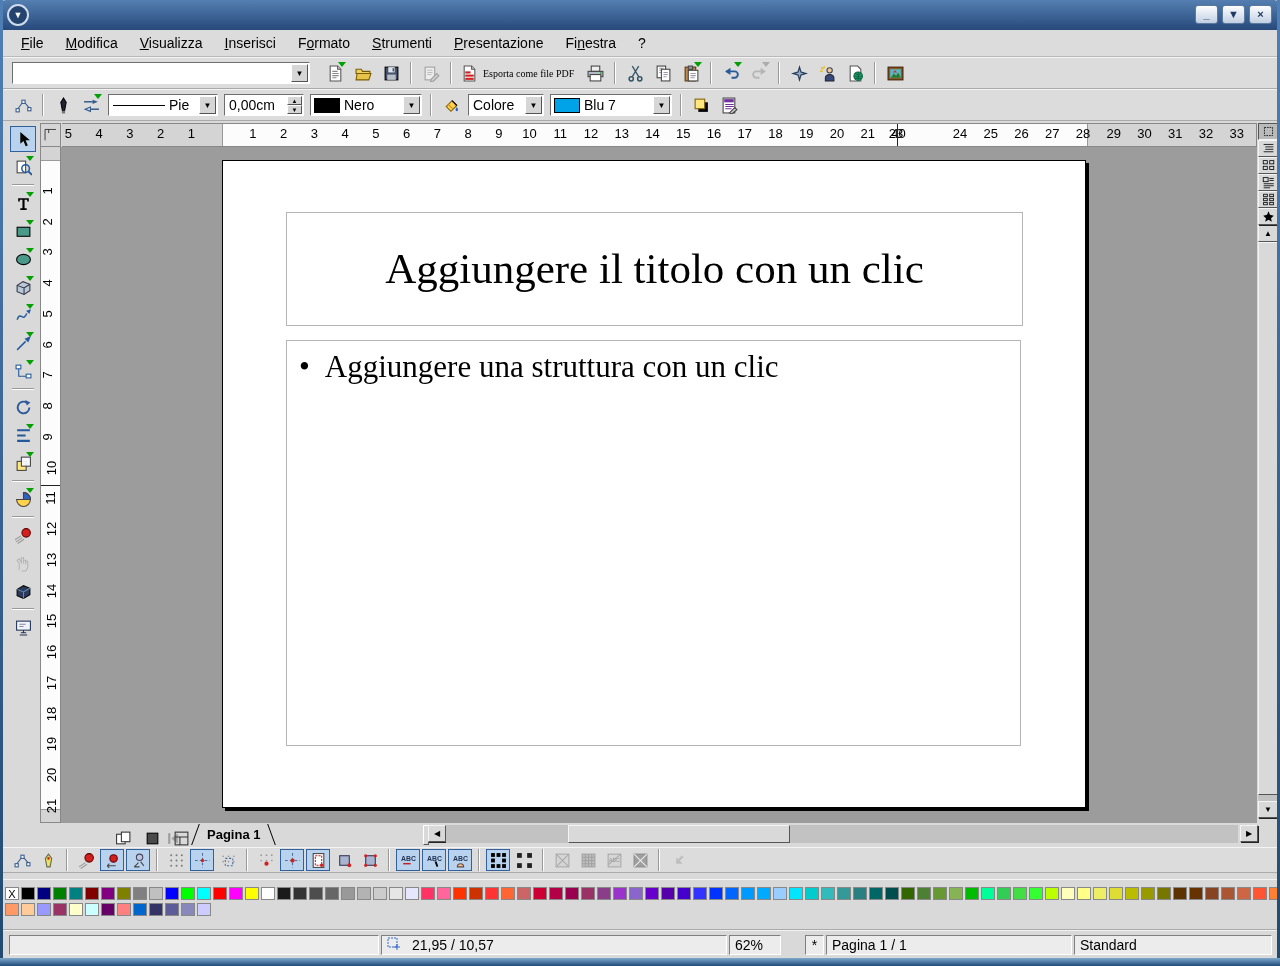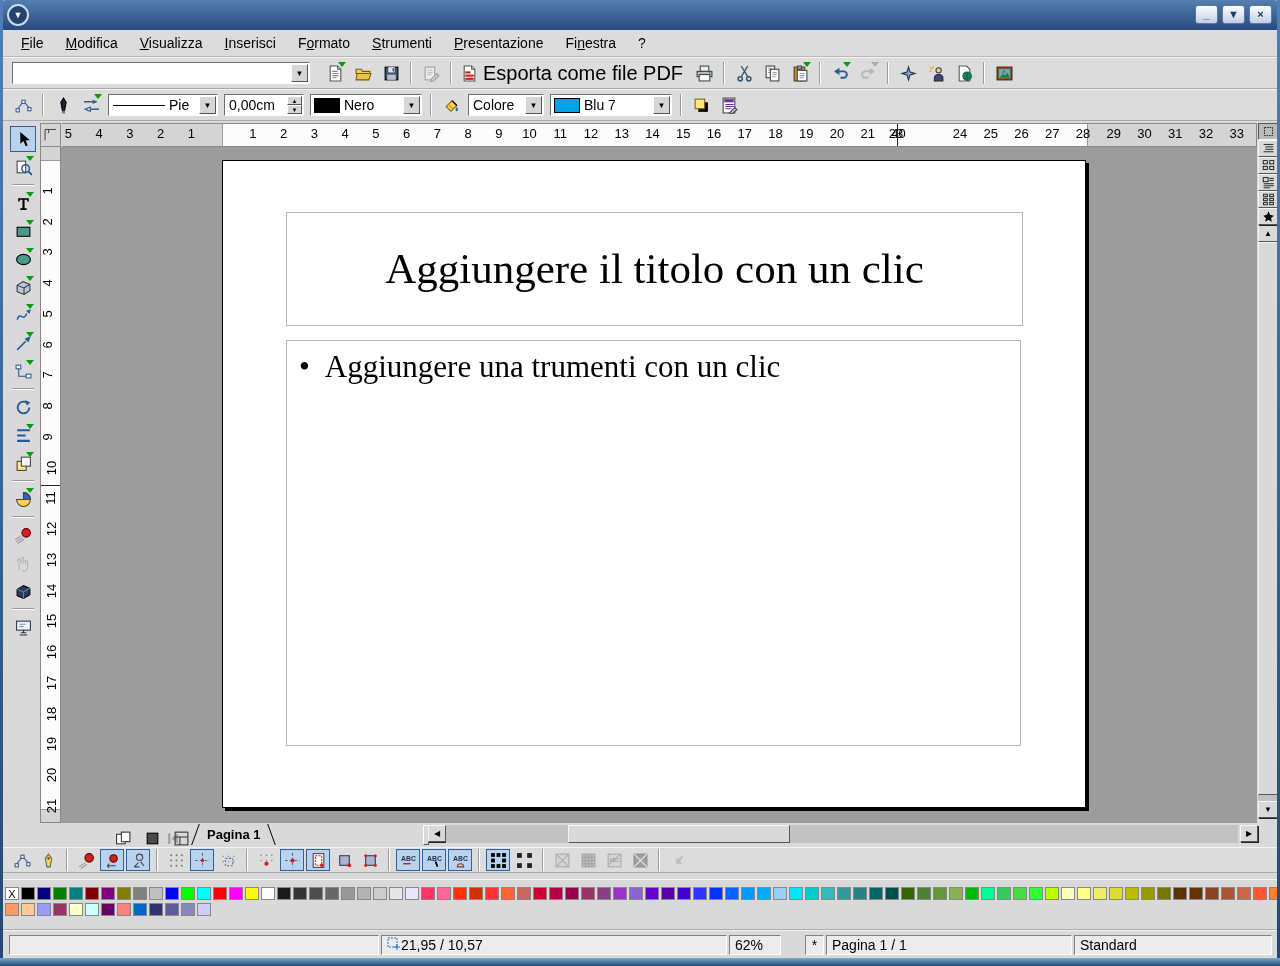--- a/index.html
+++ b/index.html
@@ -30,21 +30,21 @@
   .mitem{padding:3px 10px;font-size:14px;}
   .mitem u{text-decoration:underline;}
   
   .tbar{position:absolute;left:3px;width:1274px;height:32px;background:#dcdcdc;
     border-top:1px solid #f4f4f4;border-bottom:1px solid #aaa;display:flex;align-items:center;padding-left:6px;box-sizing:border-box;}
   .tb1{top:57px}.tb2{top:89px}
   .tbtn{position:relative;width:26px;height:26px;margin:0 1px;display:inline-flex;align-items:center;justify-content:center;
     background:transparent;border:1px solid transparent;box-sizing:border-box;flex:none;}
   .tbtn.pressed{background:#b9d3ee;border:1px solid #30619c;}
   .tbtn.disabled{filter:grayscale(1) opacity(.45);}
-  .tbtn .lbl{font-size:20px;margin:0 3px 0 5px;white-space:nowrap;}
+  .tbtn .lbl{font-size:10px;margin:0 3px 0 5px;white-space:nowrap;font-family:Liberation Serif, serif;}
   .tbtn.haslbl{width:auto;padding:0 2px;}
   .ticon{display:inline-flex;}
   .ticon svg{width:17px;height:17px;}
   .popout{position:absolute;top:1px;right:1px;width:0;height:0;
     border-left:4px solid transparent;border-right:4px solid transparent;border-top:5px solid #00a000;}
   .tsep{width:1px;height:22px;background:#999;border-right:1px solid #fff;margin:0 5px;flex:none;}
   
   .combo{display:inline-flex;align-items:center;height:22px;background:#fff;margin:0 3px;
     border:1px solid;border-color:#6e6e6e #fff #fff #6e6e6e;box-sizing:border-box;}
   .combo .val{flex:1;padding:0 4px;font-size:14px;white-space:nowrap;overflow:hidden;}
@@ -110,21 +110,21 @@
   
   .cbar{position:absolute;left:3px;top:879px;width:1274px;height:50px;background:#d9d9d9;
     border-top:1px solid #f4f4f4;padding:6px 0 0 1px;box-sizing:border-box;}
   .crow{display:flex;height:16px;}
   .csw{width:14px;height:13px;margin:1px;border:1px solid #888;box-sizing:border-box;flex:none;}
   .csw.none{background:#fff;position:relative;display:flex;align-items:center;justify-content:center;font-size:11px;}
   
   .statusbar{position:absolute;left:3px;top:929px;width:1274px;height:29px;background:#d9d9d9;
     border-top:1px solid #aaa;box-shadow:inset 0 1px 0 #f2f2f2;}
   .sfield{position:absolute;top:5px;height:20px;background:#ececec;border:1px solid;border-color:#808080 #fff #fff #808080;
-    box-sizing:border-box;display:flex;align-items:center;padding:0 5px;font-size:14px;gap:1px;overflow:hidden;}
+    box-sizing:border-box;display:flex;align-items:center;padding:0 5px;font-size:14px;gap:12px;overflow:hidden;}
   .sficon svg{width:13px;height:13px;}
 </style>
 </head>
 <body>
 
 <div class="win">
   <div class="edge-l"></div>
   <div class="edge-r"></div>
   <div class="edge-b"></div>
 
@@ -641,21 +641,21 @@
     </div>
 
   <div class="canvas">
     <div class="slide">
       <div class="titlebox">
         <span>Aggiungere il titolo con un clic</span>
       </div>
       <div class="outlinebox">
         <div class="brow">
           <span>•</span>
-          <span>Aggiungere una trumenti con un clic</span>
+          <span>Aggiungere una struttura con un clic</span>
         </div>
       </div>
     </div>
   </div>
 
   <div class="vscol">
     <span></span>
     <div class="sbtn" style="top:102px">
         <span>▲</span>
       </div>

